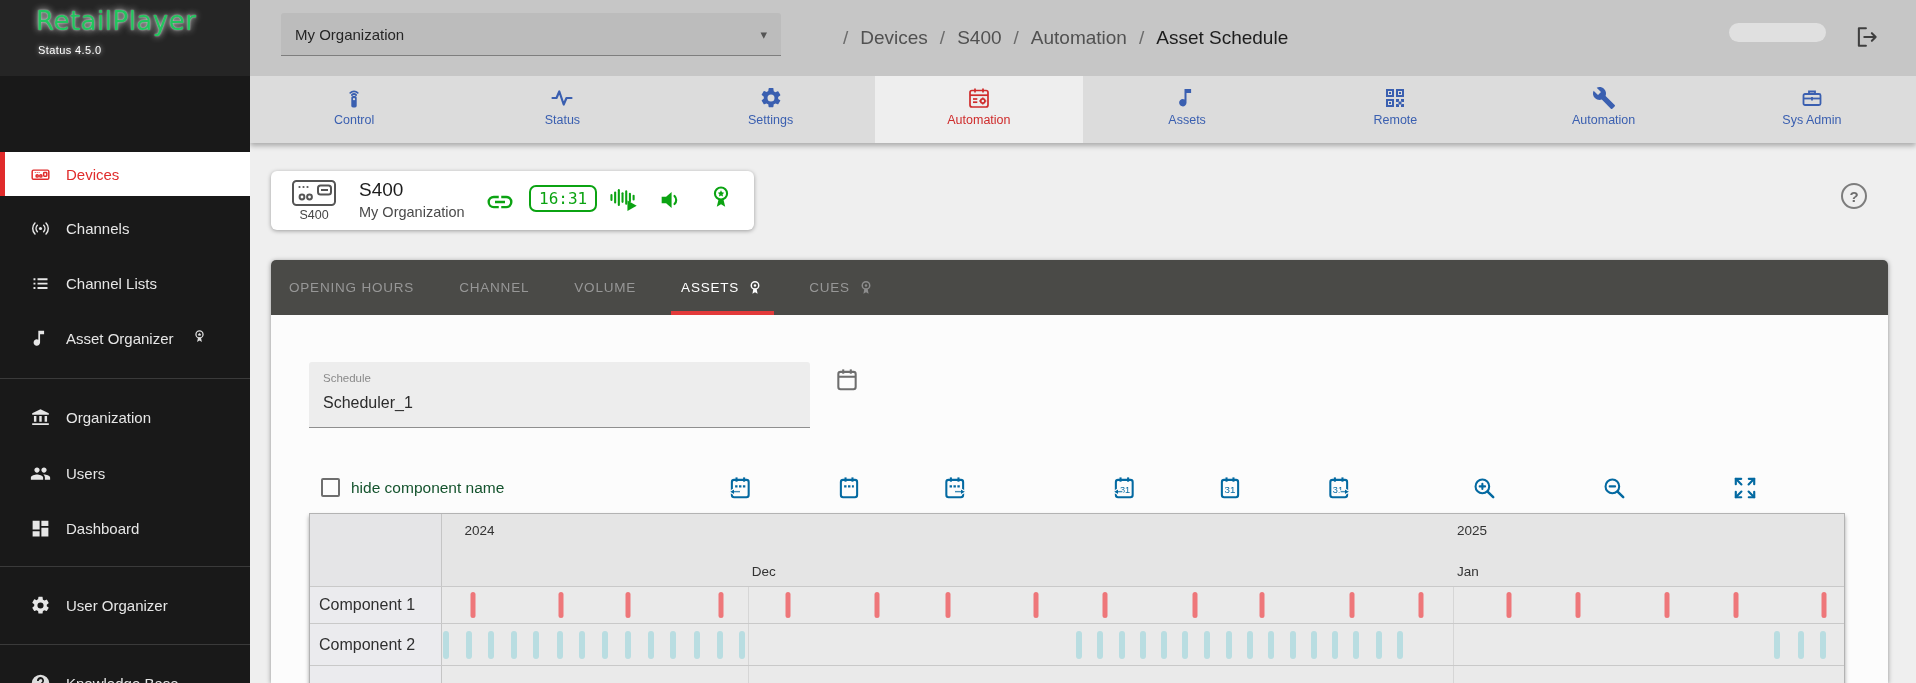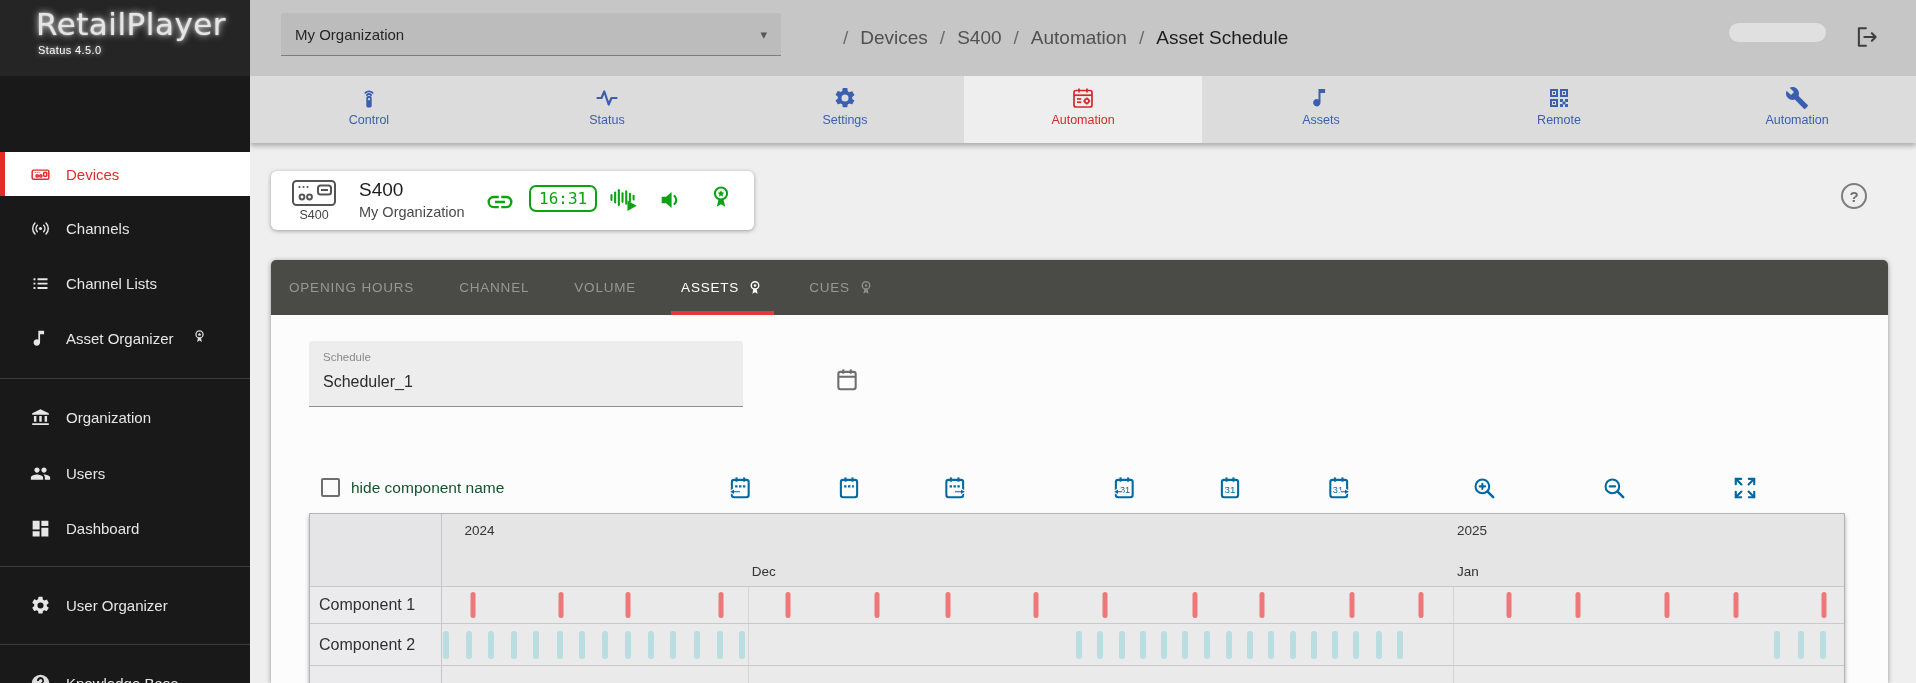--- a/index.html
+++ b/index.html
@@ -3,21 +3,21 @@
 <meta charset="utf-8">
 <style>
   * { margin:0; padding:0; box-sizing:border-box; }
   html,body { width:1916px; height:683px; overflow:hidden; background:#efefef;
               font-family:"Liberation Sans", sans-serif; }
   .app { position:relative; width:1916px; height:683px; }
 
   
   .sidebar { position:absolute; left:0; top:0; width:250px; height:683px; background:#191919; z-index:5; }
   .logo-block { position:absolute; left:0; top:0; width:250px; height:76px; background:#252525; }
-  .logo { position:absolute; left:36px; top:6px; font-size:31px; color:#e5e5e5; letter-spacing:.5px;
+  .logo { position:absolute; left:36px; top:6px; font-size:26px; color:#22c55e; letter-spacing:.5px;
           font-family:"DejaVu Sans", sans-serif; font-weight:400;
           text-shadow:0 0 7px rgba(255,255,255,.95),0 0 2px rgba(255,255,255,.7); }
   .logo-sub { position:absolute; left:38px; top:44px; font-size:11px; color:#fff; letter-spacing:.4px;
           text-shadow:0 0 5px rgba(255,255,255,.8); }
   .side-item { position:absolute; left:0; width:250px; height:44px; display:flex; align-items:center;
                gap:15px; padding-left:30px; color:#e6e6e6; font-size:15px; cursor:pointer; }
   .side-item svg { width:21px; height:21px; flex:0 0 auto; }
   .side-item.active { background:#ffffff; color:#e02b2b; }
   .side-item.active::before { content:""; position:absolute; left:0; top:0; bottom:0; width:5px; background:#e02b2b; }
   .side-divider { position:absolute; left:0; width:250px; height:1px; background:#3a3a3a; }
@@ -74,21 +74,21 @@
   .subtabs { position:absolute; left:0; top:0; width:100%; height:55px; background:#4a4a47;
              border-radius:5px 5px 0 0; display:flex; align-items:center; padding-left:18px; }
   .subtab { position:relative; height:100%; display:flex; align-items:center; gap:7px; margin-right:45px;
             font-size:13.5px; letter-spacing:.8px; color:#979797; cursor:pointer; }
   .subtab svg { width:18px; height:18px; }
   .subtab.active { color:#ffffff; }
   .subtab.active::after { content:""; position:absolute; left:-10px; right:-10px; bottom:0; height:4px; background:#e23a3a; }
 
   .panel-body { position:absolute; left:0; top:55px; right:0; bottom:0; }
 
-  .schedule-field { position:absolute; left:38px; top:26px; width:434px; height:66px; background:#ededed;
+  .schedule-field { position:absolute; left:38px; top:47px; width:501px; height:66px; background:#ededed;
                     border-bottom:1px solid #8f8f8f; border-radius:3px 3px 0 0; cursor:text; }
   .schedule-field .fld-label { position:absolute; left:14px; top:10px; font-size:11.5px; color:#8a8a8a; }
   .schedule-field .fld-value { position:absolute; left:14px; top:32px; font-size:16px; color:#2b2b2b; }
   .schedule-cal { position:absolute; left:563px; top:52px; width:26px; height:26px; color:#6e6e6e; cursor:pointer; }
 
   .tool { position:absolute; top:160px; width:26px; height:26px; color:#0369a1; cursor:pointer; }
   .tool svg { width:26px; height:26px; }
   .checkbox { position:absolute; left:50px; top:163px; width:19px; height:19px; border:2px solid #6e6e6e;
               border-radius:2px; background:#fcfcfc; cursor:pointer; }
   .checkbox-label { position:absolute; left:80px; top:164px; font-size:15.5px; color:#14532d; }
@@ -275,20 +275,29 @@
       <svg viewBox="0 0 24 24" fill="currentColor" fill-rule="evenodd">
           <path d="M3 3h8v8H3zm2 2v4h4V5zM6 6h2v2H6zM13 3h8v8h-8zm2 2v4h4V5zm1 1h2v2h-2zM3 13h8v8H3zm2 2v4h4v-4zm1 1h2v2H6zM13 13h3v3h-3zM18 13h3v3h-3zM15.5 15.5h3v3h-3zM13 18h3v3h-3zM18 18h3v3h-3z"></path>
         </svg>
       <span class="tab-label">Remote</span>
     </div>
     <div class="tab">
       <svg viewBox="0 0 24 24" fill="currentColor">
           <path d="M22.7 19l-9.1-9.1c.9-2.3.4-5-1.5-6.9-2-2-5-2.4-7.4-1.3L9 6 6 9 1.6 4.7C.4 7.1.9 10.1 2.9 12.1c1.9 1.9 4.6 2.4 6.9 1.5l9.1 9.1c.4.4 1 .4 1.4 0l2.3-2.3c.5-.4.5-1.1.1-1.4z"></path>
         </svg>
       <span class="tab-label">Automation</span>
+    </div>
+    <div class="tab">
+      <svg viewBox="0 0 24 24" fill="none" stroke="currentColor" stroke-width="1.8">
+          <rect x="3.5" y="8" width="17" height="11" rx="1.5"></rect>
+          <path d="M9 8V5.5h6V8"></path>
+          <line x1="3.5" y1="12.5" x2="20.5" y2="12.5"></line>
+          <line x1="12" y1="11" x2="12" y2="14.5"></line>
+        </svg>
+      <span class="tab-label">Sys Admin</span>
     </div>
   </div>
 
   <main class="content">
 
     <div class="device-card">
       <span class="dc-icon">
         <svg width="46" height="31" viewBox="0 0 46 31" fill="none" stroke="#555" stroke-width="2">
             <rect x="2" y="4" width="42" height="24" rx="3.5"></rect>
             <circle cx="11" cy="20" r="2.4"></circle>

